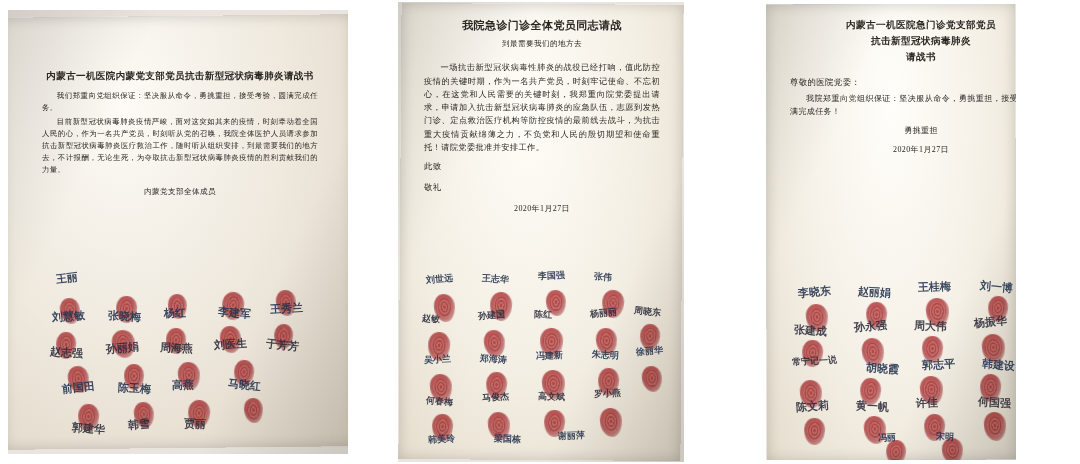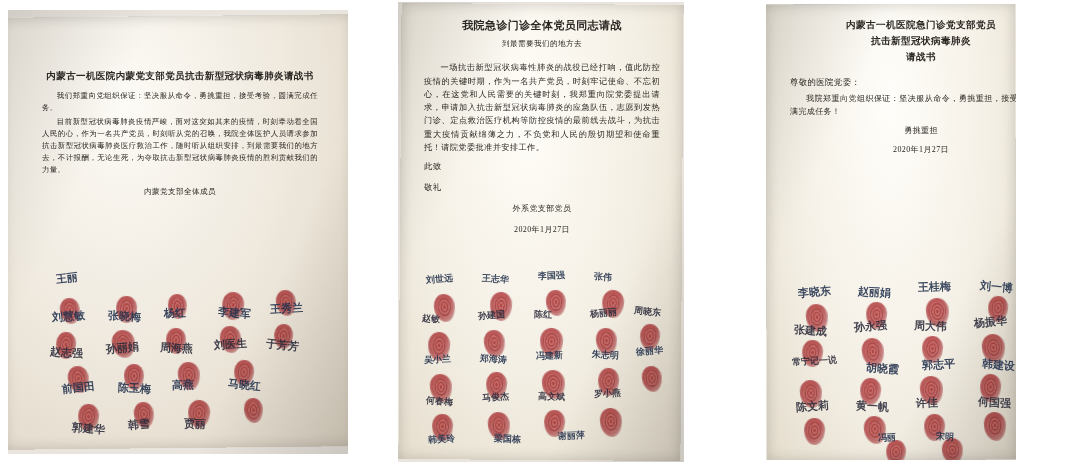--- a/index.html
+++ b/index.html
@@ -232,21 +232,20 @@
   <div class="photo" id="photo-mid">
     <div class="sheet"></div>
     <div class="shade"></div>
 
     <div class="doc" id="doc-mid">
       <div class="title">我院急诊门诊全体党员同志请战</div>
       <div class="subtitle">到最需要我们的地方去</div>
       <p class="body">一场抗击新型冠状病毒性肺炎的战役已经打响，值此防控疫情的关键时期，作为一名共产党员，时刻牢记使命、不忘初心，在这党和人民需要的关键时刻，我郑重向院党委提出请求，申请加入抗击新型冠状病毒肺炎的应急队伍，志愿到发热门诊、定点救治医疗机构等防控疫情的最前线去战斗，为抗击重大疫情贡献绵薄之力，不负党和人民的殷切期望和使命重托！请院党委批准并安排工作。</p>
       <div class="closing">此致</div>
       <div class="closing">敬礼</div>
-      <div class="sign">外系党支部党员</div>
       <div class="sign">2020年1月27日</div>
     </div>
 
     <div class="marks">
       <div class="fp" style="left:36px;  top:292px; width:21px; height:28px; transform:rotate(-5deg);"></div>
       <div class="fp" style="left:92px;  top:290px; width:22px; height:29px; transform:rotate(4deg);"></div>
       <div class="fp" style="left:148px; top:288px; width:20px; height:26px; transform:rotate(-3deg);"></div>
       <div class="fp" style="left:204px; top:288px; width:22px; height:28px; transform:rotate(6deg);"></div>
 
       <div class="fp" style="left:30px;  top:330px; width:22px; height:29px; transform:rotate(5deg);"></div>

